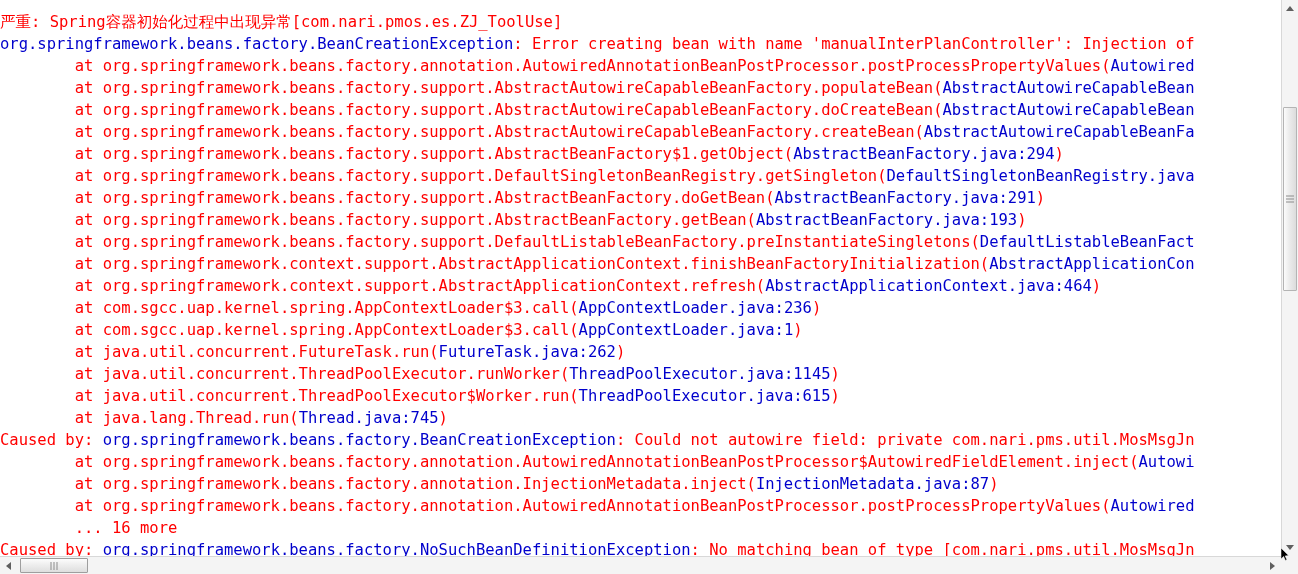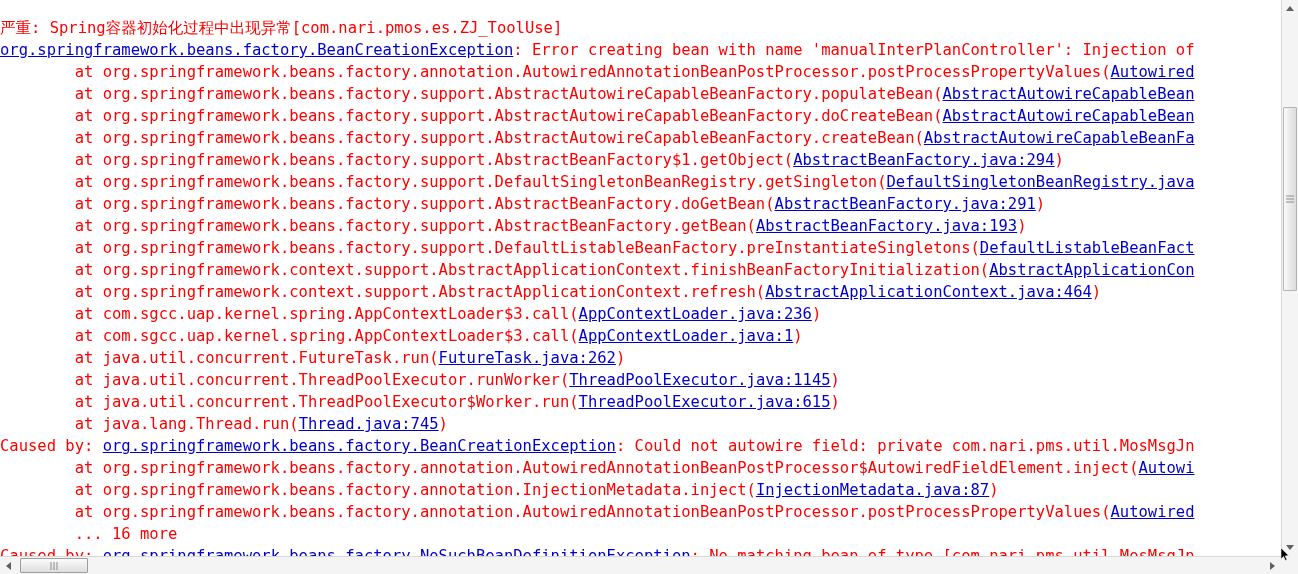--- a/index.html
+++ b/index.html
@@ -46,33 +46,32 @@
 
   .log-line {
     white-space: pre;
     height: 22px;
     line-height: 22px;
     color: #ff0000;
     font-size: 15.5px;
   }
 
   .log-line:first-child {
-    padding-top: 17px;
+    padding-top: 11px;
   }
 
   
   .sev,
   .txt {
     color: #ff0000;
   }
 
   
   .lnk {
     color: #0000cc;
-    text-decoration: underline;
     text-underline-offset: 1px;
     cursor: pointer;
   }
 
   
   #vscrollbar {
     position: absolute;
     right: 0;
     top: 0;
     width: 17px;

